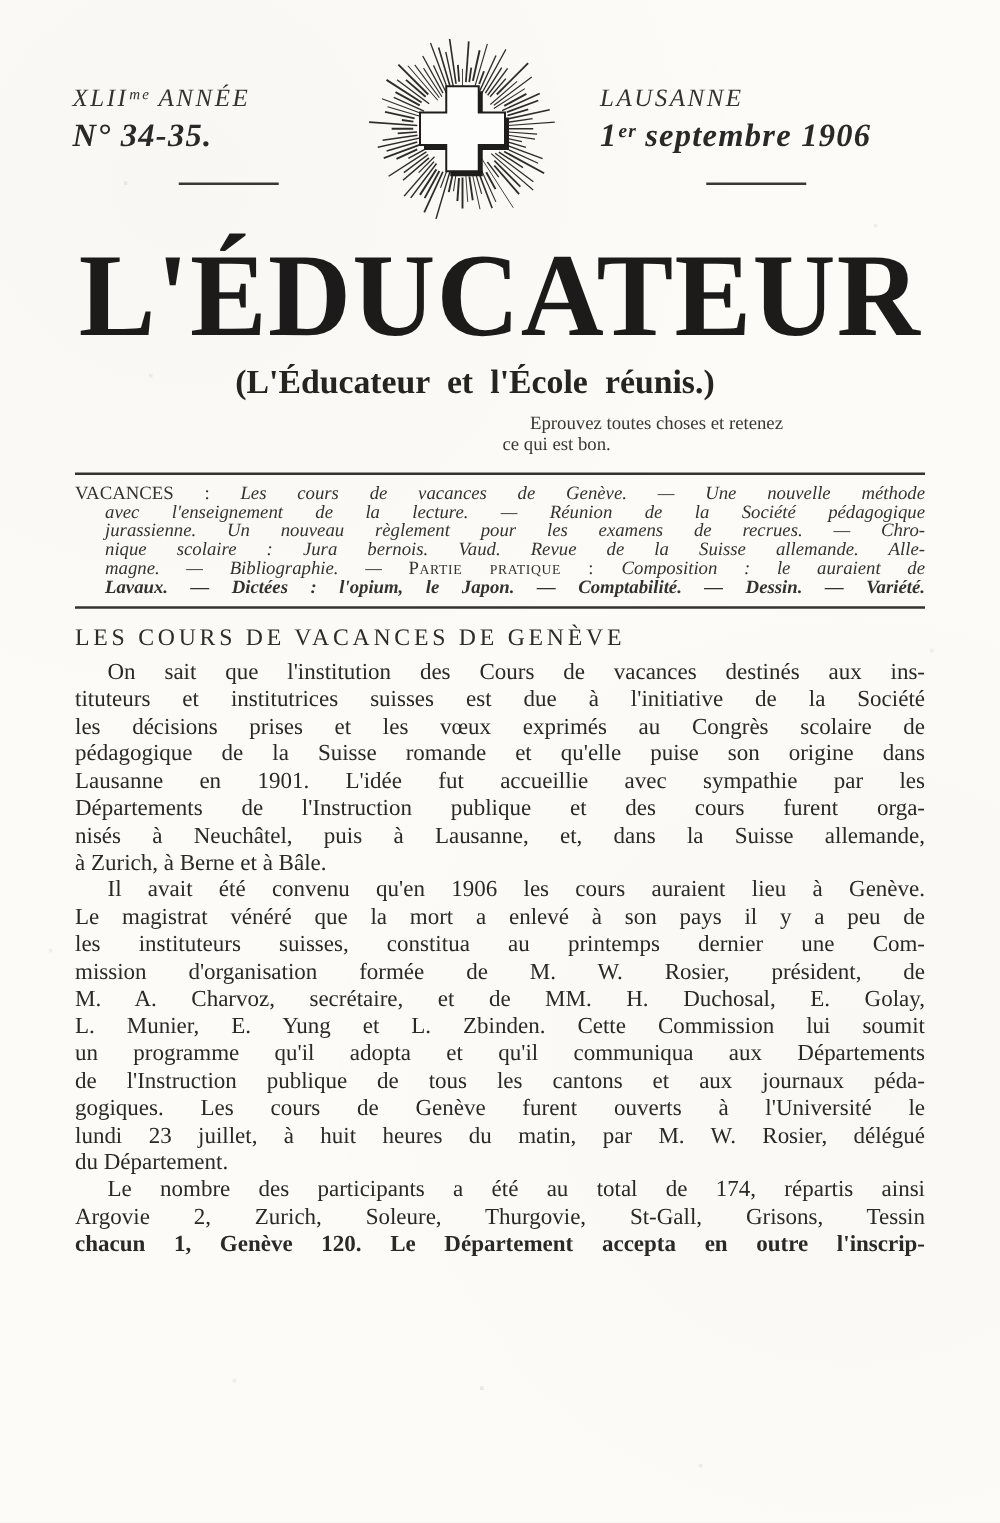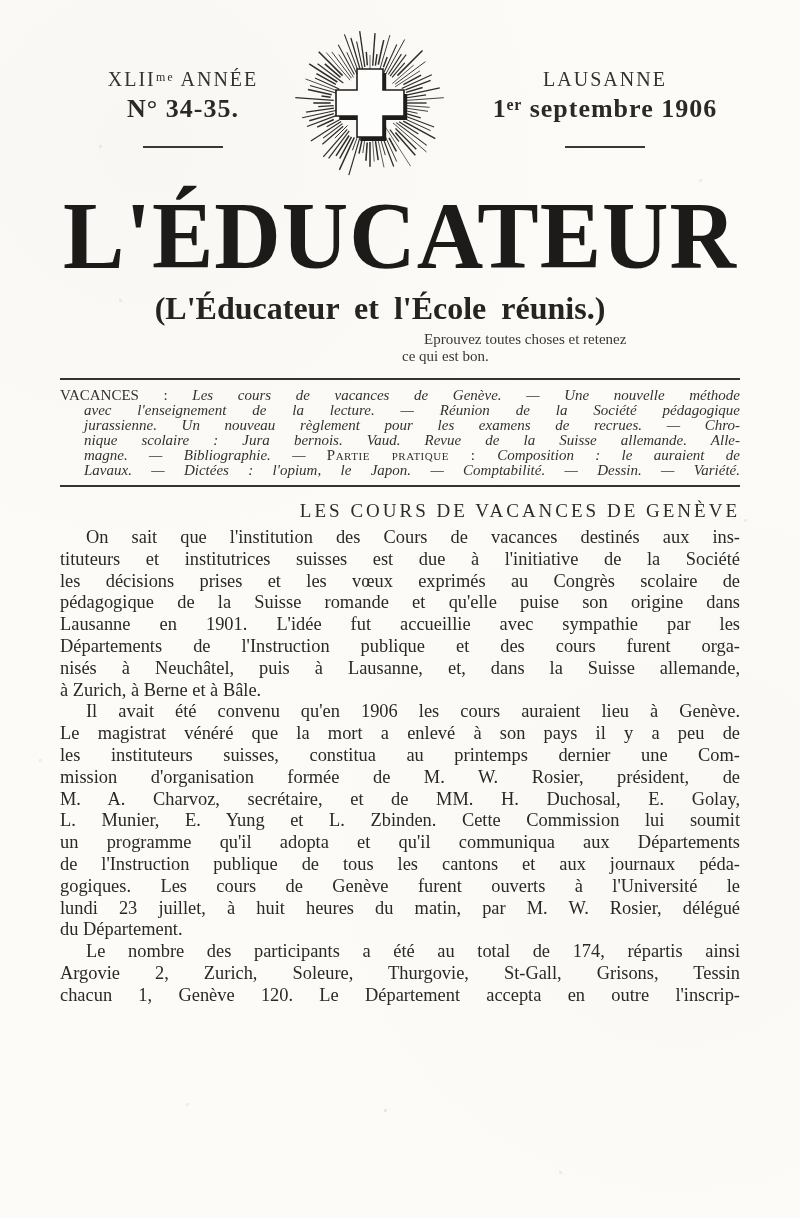--- a/index.html
+++ b/index.html
@@ -18,66 +18,66 @@
     color:#2b2927;
     overflow:hidden;
   }
   .speckles{position:absolute;top:0;left:0;width:1px;height:1px;background:transparent;
     box-shadow: 120px 300px 0 1px rgba(0,0,0,.06), 700px 180px 0 1px rgba(0,0,0,.05),
       385px 1110px 0 1px rgba(0,0,0,.07), 187px 1104px 0 1px rgba(0,0,0,.05),
       745px 520px 0 1px rgba(0,0,0,.05), 40px 760px 0 1px rgba(0,0,0,.05),
       560px 1172px 0 1px rgba(0,0,0,.06), 100px 146px 0 1px rgba(0,0,0,.06);}
   
   .issue-left, .issue-right{
-    position:absolute;top:68px;width:250px;text-align:center;
+    position:absolute;top:68px;width:250px;text-align:left;font-style:italic;
   }
   .issue-left{left:58px;}
   .issue-right{left:480px;}
   .volume-line{font-size:20px;letter-spacing:2px;color:#34322f;}
   .numero-line{font-size:26px;font-weight:bold;margin-top:3px;letter-spacing:1px;color:#2b2927;}
   .mini-rule{width:80px;height:2px;background:#3a3835;margin:22px auto 0 auto;}
   .emblem{position:absolute;left:290px;top:23px;width:160px;height:160px;}
   
   .title{
     position:absolute;top:188px;left:60px;width:680px;
     font-size:92px;line-height:1.05;font-weight:bold;
     letter-spacing:1px;text-align:center;color:#1d1b19;
     transform:scaleY(1.03);
     white-space:nowrap;
   }
   .subtitle{
     position:absolute;top:290px;left:40px;width:680px;
-    font-size:32px;font-weight:bold;text-align:center;word-spacing:7px;color:#26241f;
+    font-size:27px;font-weight:bold;text-align:center;word-spacing:7px;color:#26241f;
   }
   .motto{position:absolute;top:331px;left:402px;width:260px;font-size:15px;line-height:16.5px;color:#39372f;}
   .motto-l1{text-indent:22px;}
   
   .rule{position:absolute;left:60px;width:680px;height:2px;background:#35332f;}
   .rule-1{top:378px;}
   .rule-2{top:485px;}
   
   .sommaire{
     position:absolute;top:388px;left:60px;width:680px;
     font-size:15px;line-height:14.9px;color:#34322c;
   }
   .sommaire .tline{padding-left:24px;}
   .sommaire .tline:first-child{padding-left:0;}
   
   .heading{
     position:absolute;top:500px;left:60px;width:680px;
-    text-align:right;font-size:19px;letter-spacing:3px;color:#2e2c28;
+    text-align:left;font-size:19px;letter-spacing:3px;color:#2e2c28;
     white-space:nowrap;
   }
   .body-text{position:absolute;top:527px;left:60px;width:680px;font-size:18.4px;color:#2b2927;}
   .para .tline{line-height:21.8px;}
   .para .tline:first-child{padding-left:26px;}
   
   .tline{text-align:justify;text-align-last:justify;}
   .tline.last{text-align-last:left;}
-  .force-just .tline.last{text-align-last:justify;}
+  .force-just .tline.last{text-align-last:justify;font-weight:bold;}
   .seg-i{font-style:italic;}
   .seg-r{font-style:normal;}
   .seg-c{font-style:normal;font-variant:small-caps;letter-spacing:.5px;}
 </style>
 </head>
 <body>
 
 <div class="page">
   <div class="speckles"></div>
 

